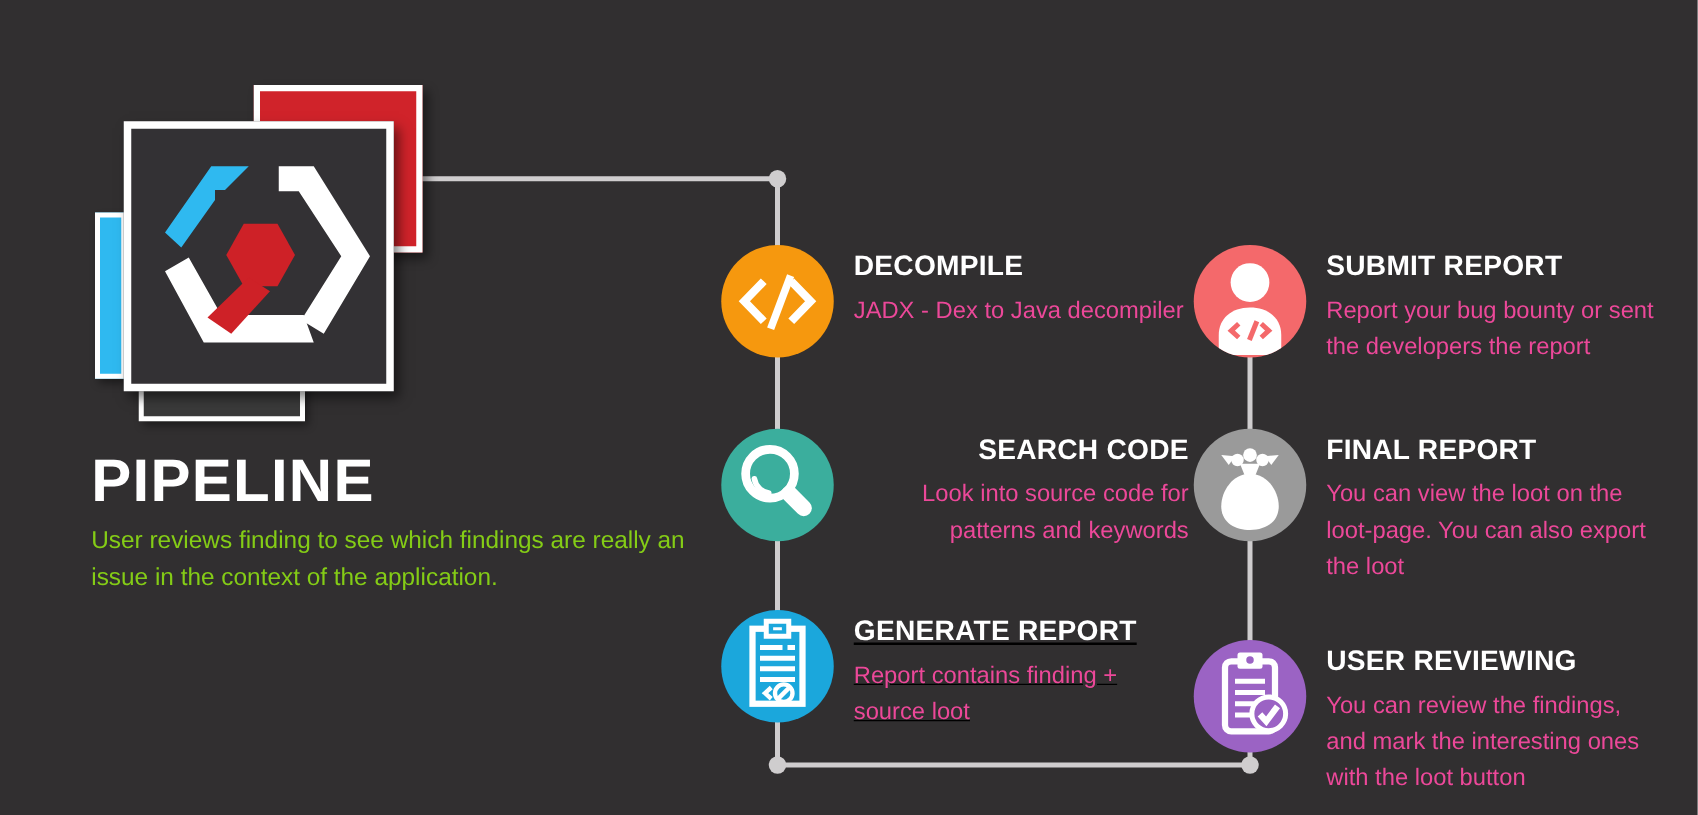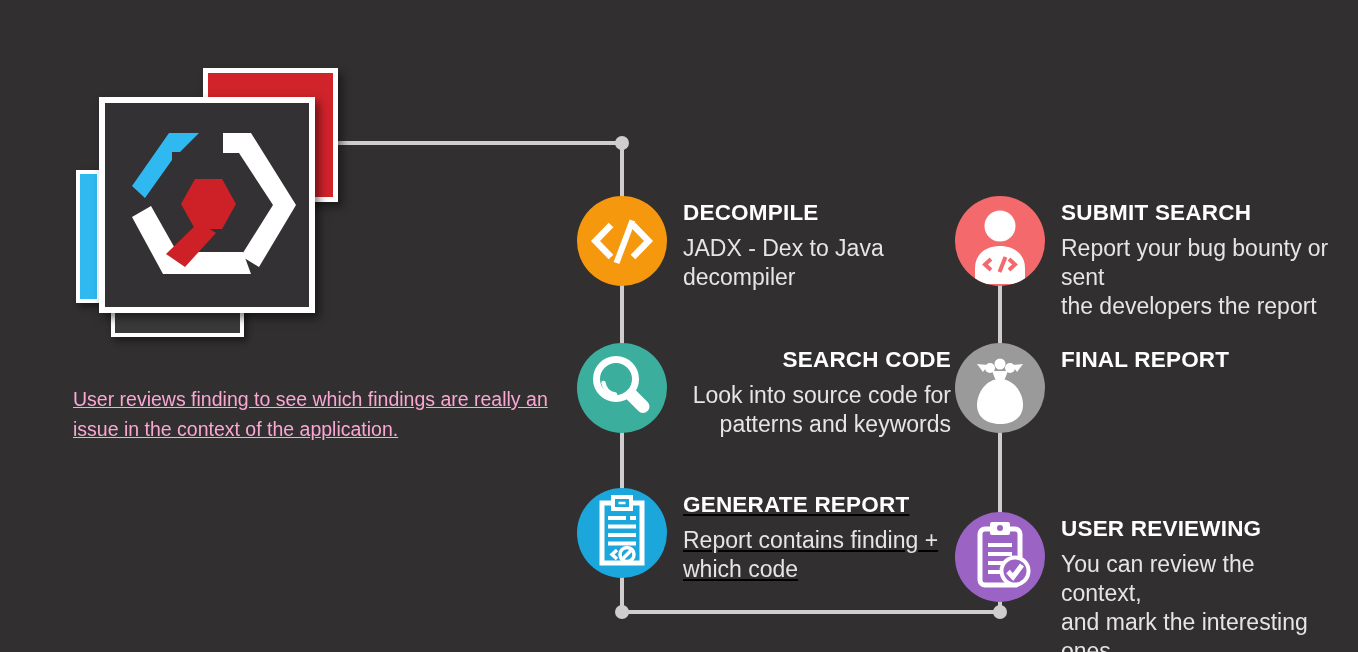--- a/index.html
+++ b/index.html
@@ -13,29 +13,29 @@
 
   
   .logo-red   { position:absolute; left:203px; top:68px;  width:135px; height:134px; background:#D0232A; border:5px solid #fff; z-index:2; box-shadow:4px 5px 8px rgba(0,0,0,.45); }
   .logo-cyan  { position:absolute; left:76px;  top:170px; width:25px;  height:133px; background:#2FB9F0; border:4px solid #fff; z-index:2; box-shadow:3px 4px 7px rgba(0,0,0,.45); }
   .logo-tab   { position:absolute; left:111px; top:300px; width:133px; height:37px;  background:#3A3A3A; border:4px solid #fff; z-index:2; box-shadow:3px 4px 7px rgba(0,0,0,.45); }
   .logo-main  { position:absolute; left:99px;  top:97px;  width:216px; height:216px; background:#333134; border:6px solid #fff; z-index:3; box-shadow:4px 5px 9px rgba(0,0,0,.5); display:flex; align-items:center; justify-content:center; }
 
   
   .panel { position:absolute; left:73px; top:360px; width:540px; z-index:2; }
   .panel h1 { color:#fff; font-size:48px; font-weight:bold; letter-spacing:1px; line-height:1.1; }
-  .panel p  { margin-top:24px; color:#f9a8d4; font-size:19.5px; line-height:30px; white-space:pre-line;text-decoration:underline; }
+  .panel p  { margin-top:4px; color:#84cc16; font-size:19.5px; line-height:30px; white-space:pre-line; }
 
   
   .step { position:absolute; display:flex; align-items:flex-start; z-index:2; }
   .step-circle { width:90px; height:90px; border-radius:50%; overflow:hidden; flex:0 0 90px; display:flex; align-items:center; justify-content:center; }
   .step-circle svg { width:90px; height:90px; display:block; }
   .step-text { margin-left:16px; margin-top:4px; width:268px; }
   .step-text h3 { color:#fff; font-size:22.5px; font-weight:bold; margin-bottom:8px; letter-spacing:0.2px; }
-  .step-text p  { color:#e5e5e5; font-size:23px; line-height:29px; white-space:pre-line; }
+  .step-text p  { color:#ec4899; font-size:19px; line-height:29px; white-space:pre-line; }
 
   .pos-l1 { left:577px; top:196px; }
   .pos-l2 { left:577px; top:343px;text-align:right; }
   .pos-l3 { left:577px; top:488px;text-decoration:underline; }
   .pos-r1 { left:955px; top:196px; }
   .pos-r2 { left:955px; top:343px; }
   .pos-r3 { left:955px; top:512px; }
 </style>
 </head>
 <body>
@@ -57,20 +57,21 @@
     <svg width="200" height="200" viewBox="0 0 200 200">
       <polygon points="62,28 92,28 73,47 65,47 65,55 38,93 25,81" fill="#2FB9F0"></polygon>
       <polygon points="116,28 144,28 189,100 152,162 134,151 166,100 132,48 116,48" fill="#FFFFFF"></polygon>
       <polygon points="25,112 44,101 70,147 136,147 144,169 56,169" fill="#FFFFFF"></polygon>
       <polygon points="88,74 115,74 129,99 115,124 88,124 74,99" fill="#CE2127"></polygon>
       <polygon points="92,117 109,128 78,162 59,149" fill="#CE2127"></polygon>
     </svg>
   </div>
 
   <div class="panel">
+    <h1>PIPELINE</h1>
     <p>User reviews finding to see which findings are really an
 issue in the context of the application.</p>
   </div>
 
   <div class="step pos-l1">
     <div class="step-circle" style="background-color: rgb(246, 152, 14); color: rgb(246, 152, 14);">
       <svg viewBox="0 0 90 90" fill="none">
         <polyline points="34,29 18.5,45 34,61" stroke="#fff" stroke-width="6.5"></polyline>
         <line x1="55.5" y1="24.5" x2="39.5" y2="67" stroke="#fff" stroke-width="6"></line>
         <polyline points="56,29 71.5,45 56,61" stroke="#fff" stroke-width="6.5"></polyline>
@@ -109,73 +110,76 @@
         <line x1="31" y1="47" x2="59" y2="47" stroke="#fff" stroke-width="4"></line>
         <line x1="31" y1="55.5" x2="59" y2="55.5" stroke="#fff" stroke-width="4"></line>
         <polyline points="40,62 35,66.5 40,71" stroke="#fff" stroke-width="3.5"></polyline>
         <circle cx="50" cy="66.5" r="7" stroke="#fff" stroke-width="3.5"></circle>
         <line x1="45" y1="71.5" x2="55" y2="61.5" stroke="#fff" stroke-width="3.5"></line>
       </svg>
     </div>
     <div class="step-text">
       <h3>GENERATE REPORT</h3>
       <p>Report contains finding +
-which code</p>
+source loot</p>
     </div>
   </div>
 
   <div class="step pos-r1">
     <div class="step-circle" style="background-color: rgb(244, 105, 107); color: rgb(244, 105, 107);">
       <svg viewBox="0 0 90 90" fill="none">
         <circle cx="45" cy="30" r="15.5" fill="#fff"></circle>
         <path d="M45,50 C30,50 20,59 20,72 L20,88 L70,88 L70,72 C70,59 60,50 45,50 Z" fill="#fff"></path>
         <polyline points="36,63 30,68.5 36,74" stroke="currentColor" stroke-width="4"></polyline>
         <line x1="50.5" y1="61" x2="44.5" y2="76" stroke="currentColor" stroke-width="4"></line>
         <polyline points="54,63 60,68.5 54,74" stroke="currentColor" stroke-width="4"></polyline>
       </svg>
     </div>
     <div class="step-text">
-      <h3>SUBMIT SEARCH</h3>
+      <h3>SUBMIT REPORT</h3>
       <p>Report your bug bounty or sent
 the developers the report</p>
     </div>
   </div>
 
   <div class="step pos-r2">
     <div class="step-circle" style="background-color: rgb(154, 154, 154); color: rgb(154, 154, 154);">
       <svg viewBox="0 0 90 90" fill="none">
         <circle cx="35" cy="25" r="5" fill="#fff"></circle>
         <circle cx="45" cy="21" r="5.5" fill="#fff"></circle>
         <circle cx="55" cy="25" r="5" fill="#fff"></circle>
         <polygon points="28,29 22,21 33,22" fill="#fff"></polygon>
         <polygon points="62,29 68,21 57,22" fill="#fff"></polygon>
         <polygon points="37,28 53,28 49,38 41,38" fill="#fff"></polygon>
         <path d="M45,36 C31,36 22,50 22,62 C22,75 33,81 45,81 C57,81 68,75 68,62 C68,50 59,36 45,36 Z" fill="#fff"></path>
       </svg>
     </div>
     <div class="step-text">
       <h3>FINAL REPORT</h3>
+      <p>You can view the loot on the
+loot-page. You can also export
+the loot</p>
     </div>
   </div>
 
   <div class="step pos-r3">
     <div class="step-circle" style="background-color: rgb(155, 99, 196); color: rgb(155, 99, 196);">
       <svg viewBox="0 0 90 90" fill="none">
         <rect x="25" y="17" width="40" height="56" rx="5" stroke="#fff" stroke-width="5"></rect>
         <rect x="35" y="10" width="20" height="13" rx="2" fill="#fff"></rect>
         <circle cx="45" cy="16" r="3" fill="currentColor"></circle>
         <line x1="33" y1="33" x2="57" y2="33" stroke="#fff" stroke-width="4"></line>
         <line x1="33" y1="42" x2="57" y2="42" stroke="#fff" stroke-width="4"></line>
         <line x1="33" y1="51" x2="52" y2="51" stroke="#fff" stroke-width="4"></line>
         <line x1="33" y1="60" x2="46" y2="60" stroke="#fff" stroke-width="4"></line>
         <circle cx="60" cy="59" r="13.5" fill="currentColor" stroke="#fff" stroke-width="4"></circle>
         <polyline points="53,59.5 58,65 67,53" stroke="#fff" stroke-width="5"></polyline>
       </svg>
     </div>
     <div class="step-text">
       <h3>USER REVIEWING</h3>
-      <p>You can review the context,
+      <p>You can review the findings,
 and mark the interesting ones
 with the loot button</p>
     </div>
   </div>
 
 </div>
 
 </body></html>

